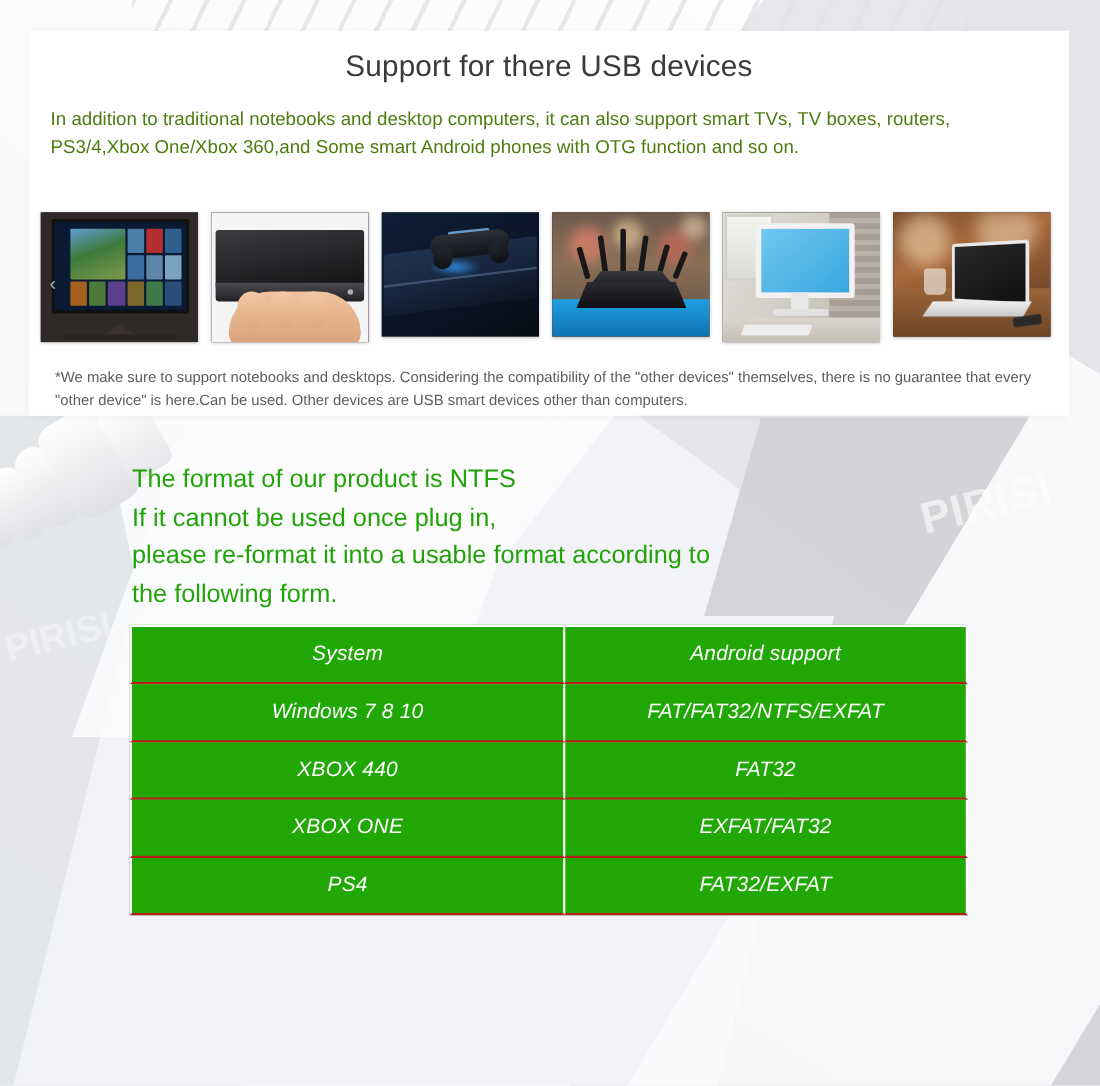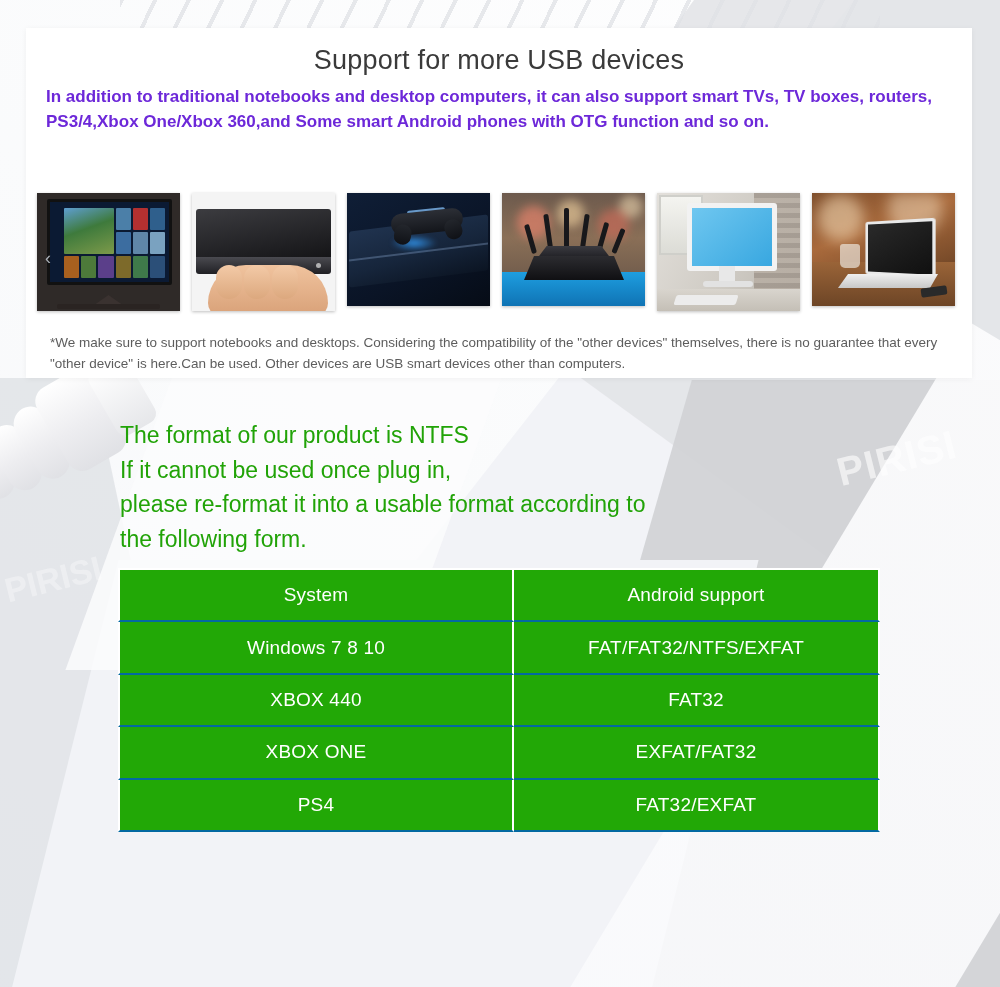--- a/index.html
+++ b/index.html
@@ -142,25 +142,25 @@
   .card-title {
     text-align: center;
     font-size: 27px;
     color: #3a3a3a;
     font-weight: 400;
     margin: 17px 0 0 0;
     letter-spacing: .2px;
   }
 
   .card-body {
-    margin: 8px 20px 0 20px;
+    margin: 20px 20px 0 20px;
     font-size: 17px;
     line-height: 25px;
-    color: #6d28d9;
-    font-weight: 700;
+    color: #4d7c0f;
+    font-weight: 400;
   }
 
   
   .thumbs {
     position: absolute;
     left: 11px; top: 165px;
     width: 926px;
     display: flex;
     gap: 12px;
   }
@@ -315,22 +315,23 @@
     table-layout: fixed;
   }
   .fmt-table td {
     background: #22a806;
     color: #ffffff;
     text-align: center;
     font-size: 19px;
     font-weight: 400;
     height: 48.4px;
     border-right: 2px solid #ffffff;
-    border-bottom: 2px solid #0369a1;
+    border-bottom: 2px solid #b91c1c;
     letter-spacing: .2px;
+    font-style: italic;
   }
   .fmt-table tr:first-child td { border-top: 2px solid #ffffff; }
   .fmt-table td:first-child { border-left: 2px solid #ffffff; width: 390px; }
   .fmt-table td:last-child  { border-right: 2px solid #ffffff; }
 </style>
 </head>
 <body>
 
 <div id="page">
 
@@ -349,21 +350,21 @@
         <div class="seg s3"></div>
       <div class="seg s4"></div>
         <div class="seg s5"></div>
     </div>
     <div class="watermark">PIRISI</div>
     <div class="watermark2">PIRISI</div>
   </div>
 
   <div class="card">
 
-    <h1 class="card-title">Support for more USB devices</h1>
+    <h1 class="card-title">Support for there USB devices</h1>
 
     <p class="card-body">In addition to traditional notebooks and desktop computers, it can also support smart TVs, TV boxes, routers, PS3/4,Xbox One/Xbox 360,and Some smart Android phones with OTG function and so on.</p>
 
     <div class="thumbs">
 
       <div class="thumb tall">
         <div class="scene">
           <div class="tv-wall"></div>
           <div class="tv-frame">
             <div class="tv-grid">

